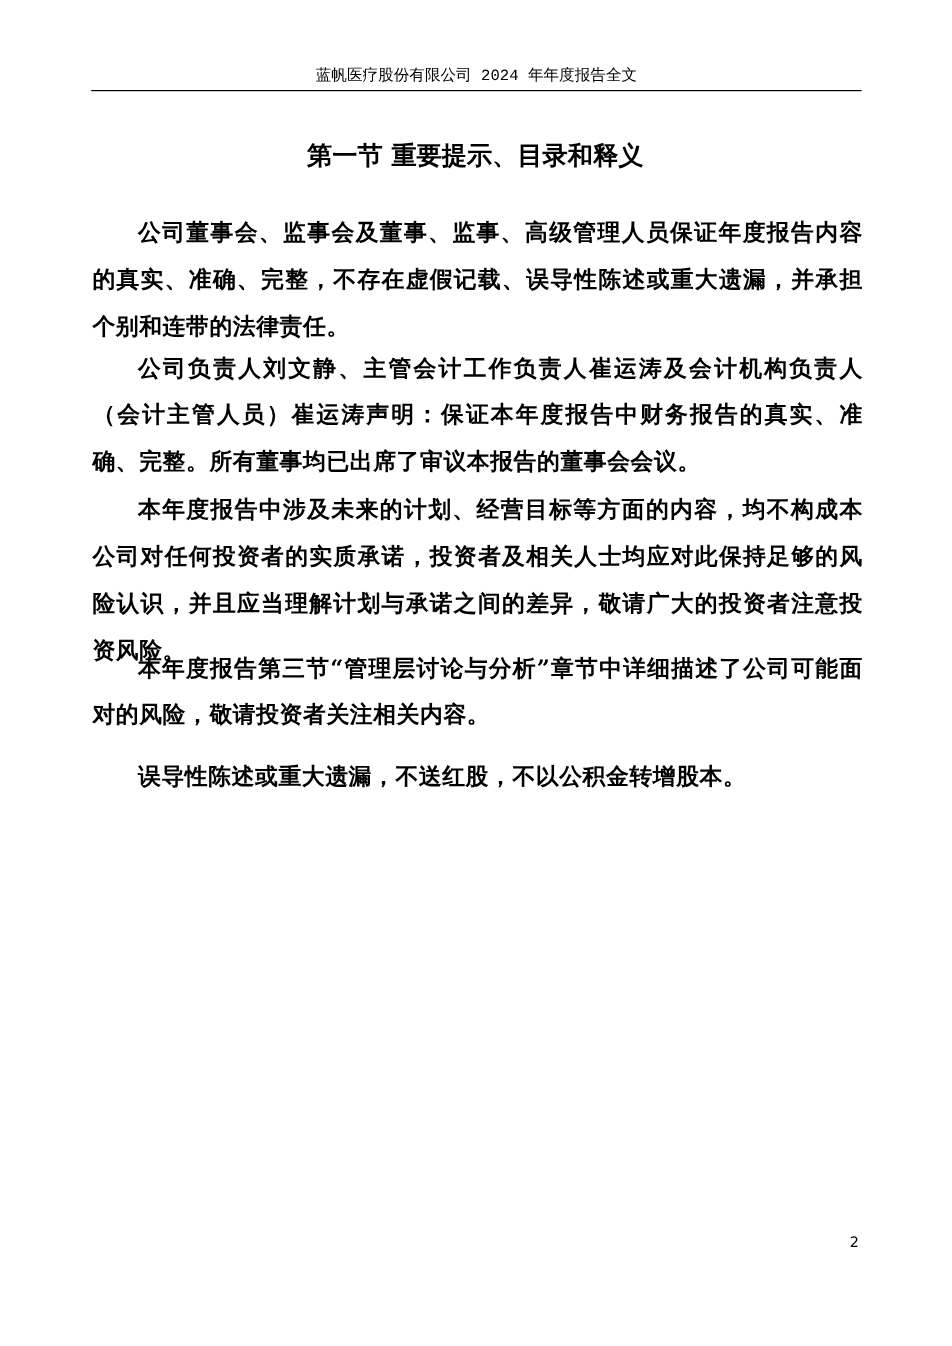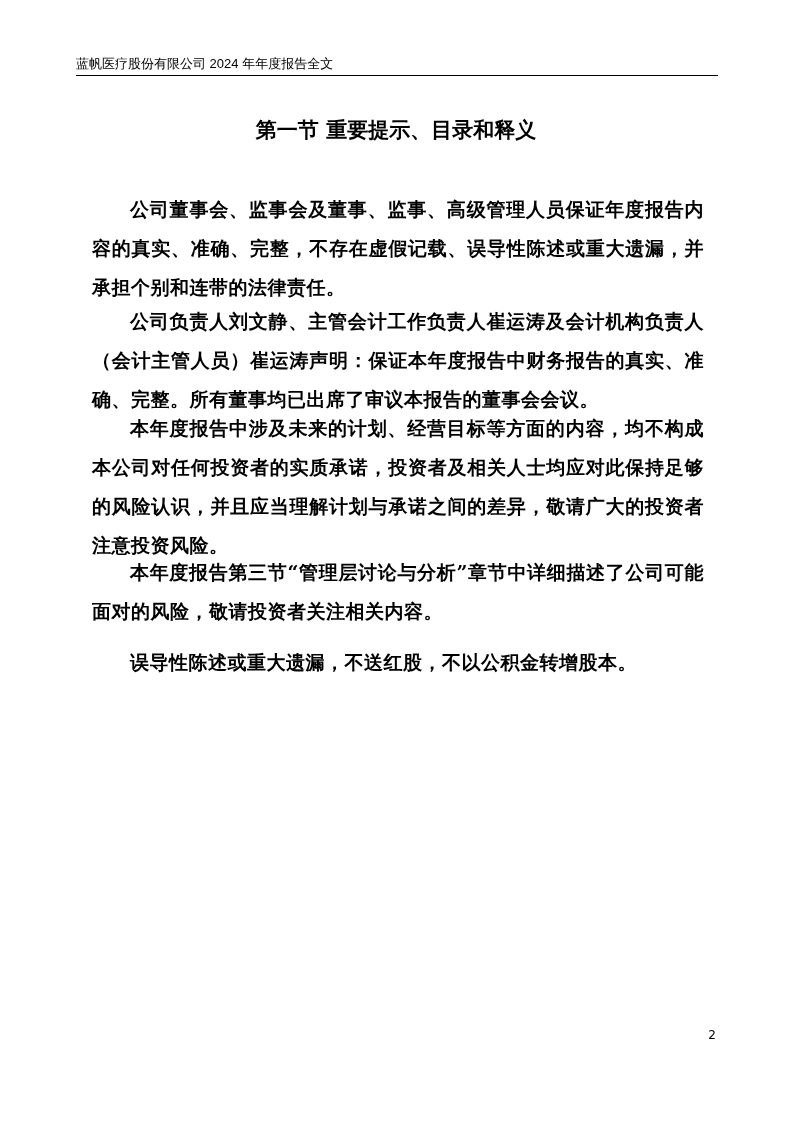--- a/index.html
+++ b/index.html
@@ -14,22 +14,22 @@
       overflow: hidden;
       color: #000000;
     }
     .page-header {
       position: absolute;
       left: 76px;
       width: 642px;
       top: 55px;
       height: 20px;
       border-bottom: 1.5px solid #000000;
-      text-align: left;
-      font-family: Liberation Sans, sans-serif;
+      text-align: center;
+      font-family: Liberation Mono, monospace;
       font-size: 13px;
       line-height: 18px;
       letter-spacing: 0px;
     }
     .section-title {
       position: absolute;
       left: 0;
       width: 792px;
       top: 115px;
       text-align: center;
@@ -43,26 +43,26 @@
       left: 77px;
       width: 642px;
       font-family: "DejaVu Serif", "Liberation Serif", serif;
       font-weight: bold;
       font-size: 19px;
       line-height: 39px;
       text-align: justify;
       letter-spacing: 0.5px;
     }
     .body-text p {
-      margin: 15px;
+      margin: 0;
       text-indent: 38px;
     }
     .p1 { top: 175px; }
     .p2 { top: 289px; font-family: Liberation Mono, monospace; }
-    .p3 { top: 394px; }
+    .p3 { top: 406px; }
     .p4 { top: 538px; }
     .p5 { top: 628px; }
     .page-number {
       position: absolute;
       left: 700px;
       top: 1027px;
       width: 24px;
       text-align: center;
       font-family: "DejaVu Sans", "Liberation Sans", sans-serif;
       font-size: 12px;

